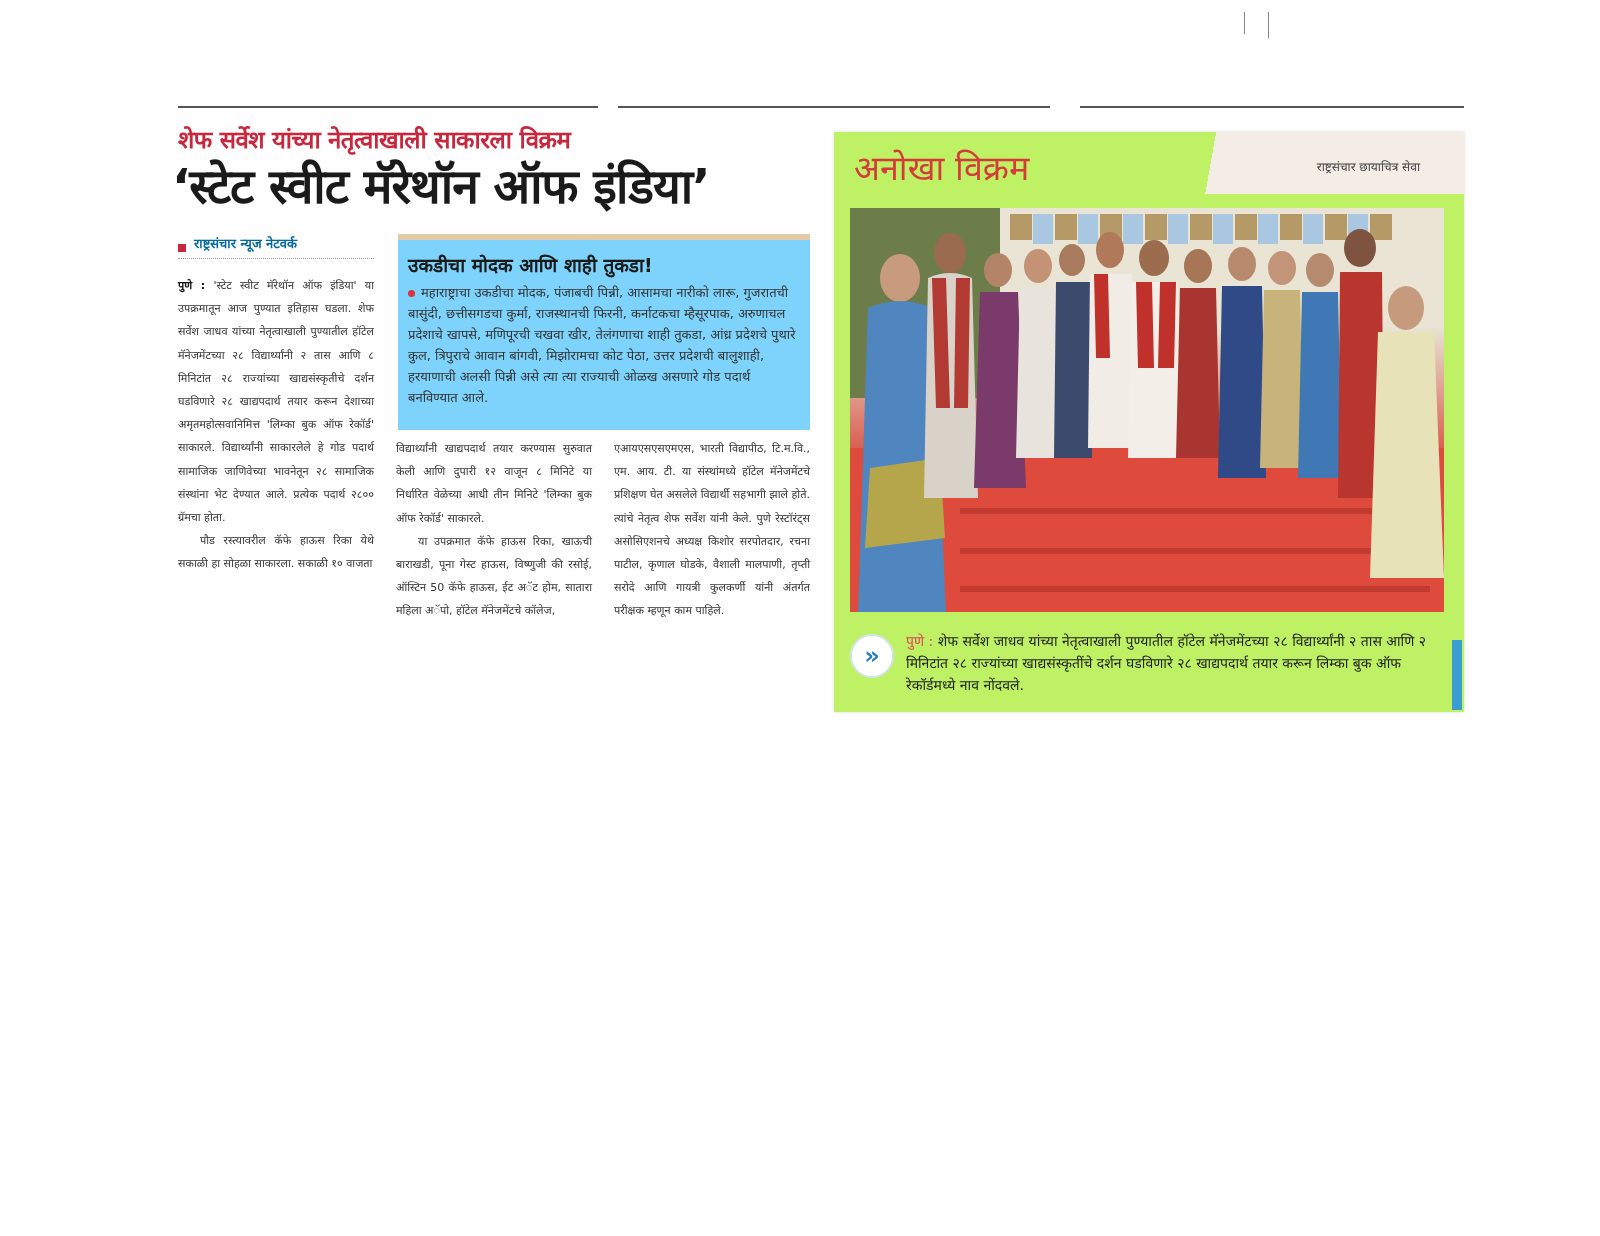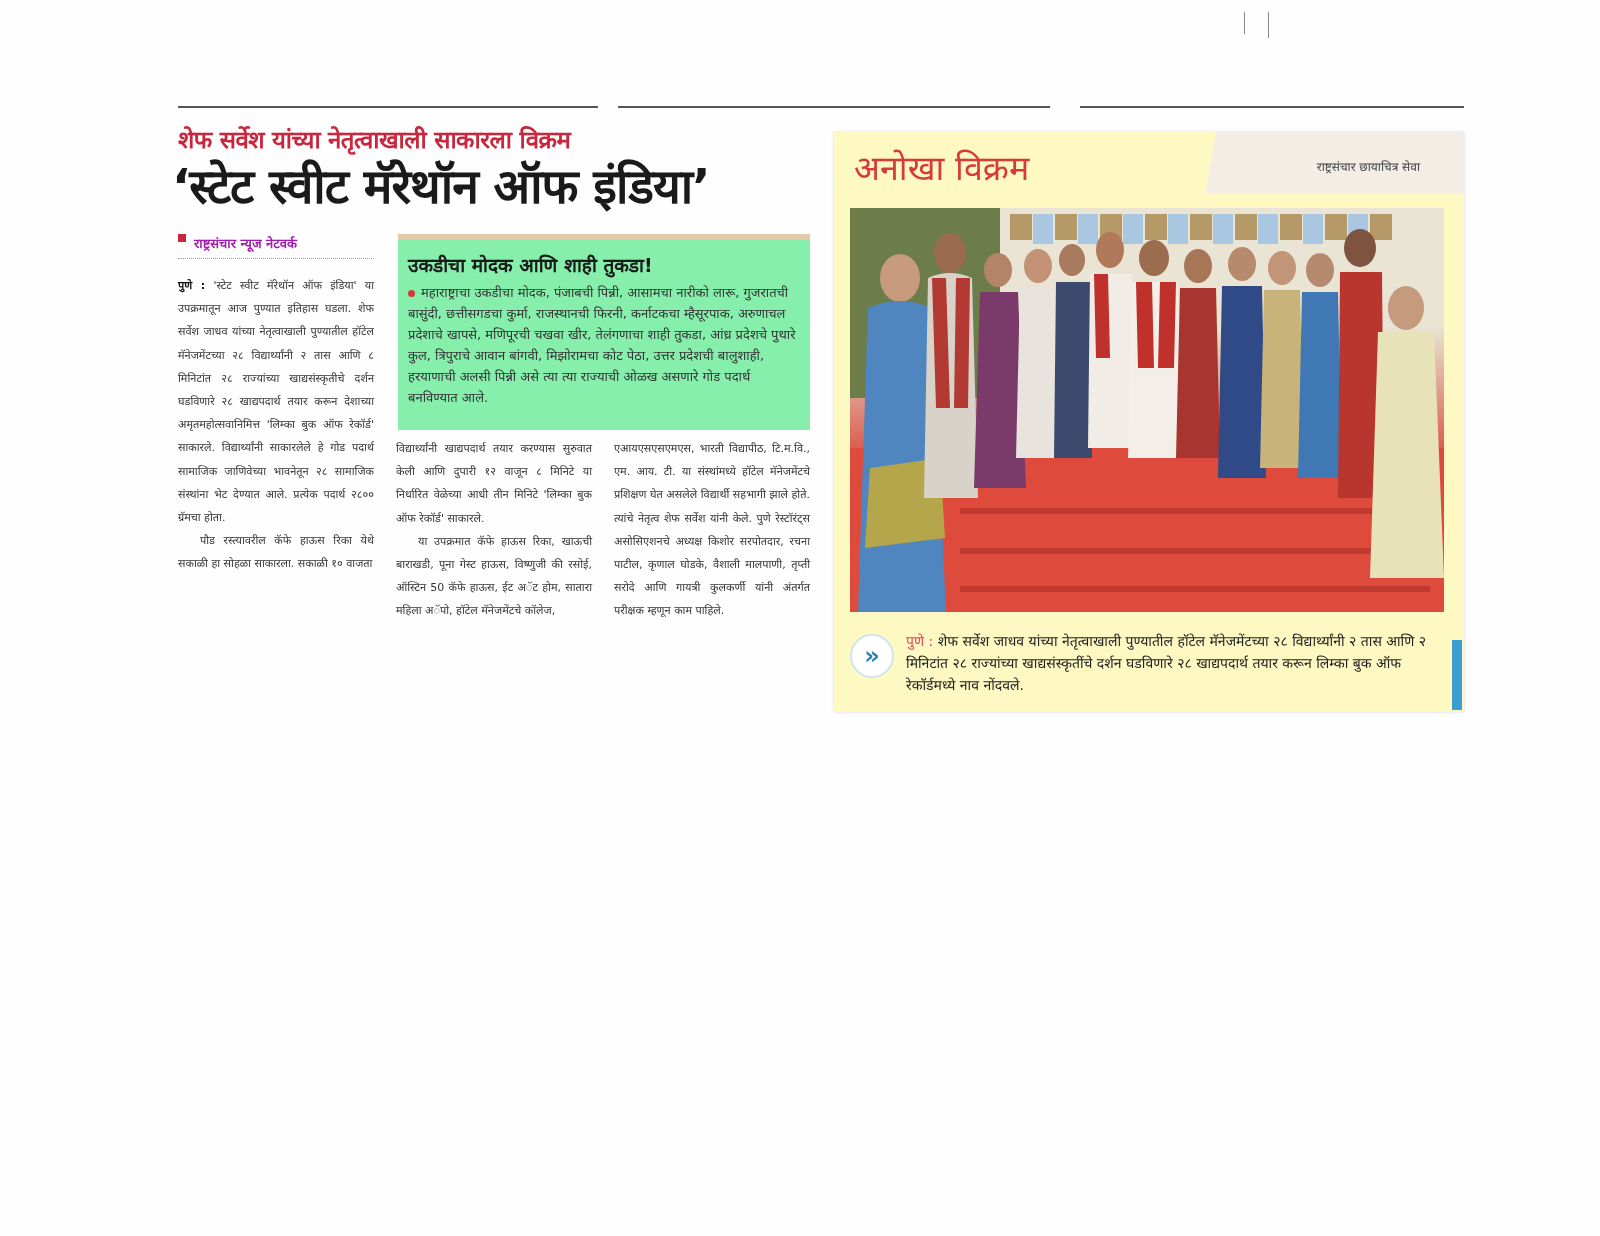--- a/index.html
+++ b/index.html
@@ -21,59 +21,59 @@
       font-size: 24px; font-weight: bold; color: #c8283e;
       white-space: nowrap; letter-spacing: -0.5px;
     }
     .headline {
       position: absolute; left: -6px; top: 40px;
       font-size: 48px; font-weight: bold; color: #1a1a1a;
       white-space: nowrap; letter-spacing: -1px;
     }
     .byline {
       position: absolute; left: 0; top: 122px; width: 196px;
-      font-size: 13px; font-weight: bold; color: #a21caf;
+      font-size: 13px; font-weight: bold; color: #0369a1;
       padding-bottom: 6px; border-bottom: 1px dotted #999;
-      display: flex; align-items: flex-start; gap: 8px;
+      display: flex; align-items: flex-end; gap: 8px;
     }
     .byline .sq { width: 8px; height: 8px; background: #c8283e; display: inline-block; }
 
     .col {
       position: absolute;
       font-size: 11px; line-height: 23.2px;
       text-align: justify; color: #333;
     }
     .col p { margin: 0; }
     .col p.indent { text-indent: 2em; }
     .col .place { font-weight: bold; color: #111; }
     .col1 { left: 0; top: 162px; width: 196px; }
     .col2 { left: 218px; top: 325px; width: 196px; }
     .col3 { left: 436px; top: 325px; width: 196px; }
 
     .box {
       position: absolute; left: 220px; top: 122px; width: 412px; height: 190px;
-      background: #86efac;
+      background: #7dd3fc;
       border-top: 6px solid #e6c9a8;
     }
     .box h3 {
       margin: 0; padding: 12px 10px 4px 10px;
       font-size: 19px; font-weight: bold; color: #1a1a1a;
     }
     .box .box-body {
       padding: 0 10px; font-size: 13px; line-height: 21px; color: #333;
     }
     .box .dot {
       display: inline-block; width: 7px; height: 7px; border-radius: 50%;
       background: #d9343d; margin-right: 6px; vertical-align: middle;
     }
 
     
     .feature {
       position: absolute; left: 834px; top: 132px; width: 630px; height: 580px;
-      background: #fef9c3;
+      background: #bef264;
       box-shadow: 0 0 3px rgba(0,0,0,0.15);
     }
     .feature .bg-band {
       position: absolute; right: 0; top: 0; width: 290px; height: 62px;
       background: linear-gradient(100deg, transparent 0 14%, #f4ede6 14%);
     }
     .feature-title {
       position: absolute; left: 20px; top: 12px;
       font-size: 34px; color: #d53b3b; font-weight: normal;
       white-space: nowrap;

